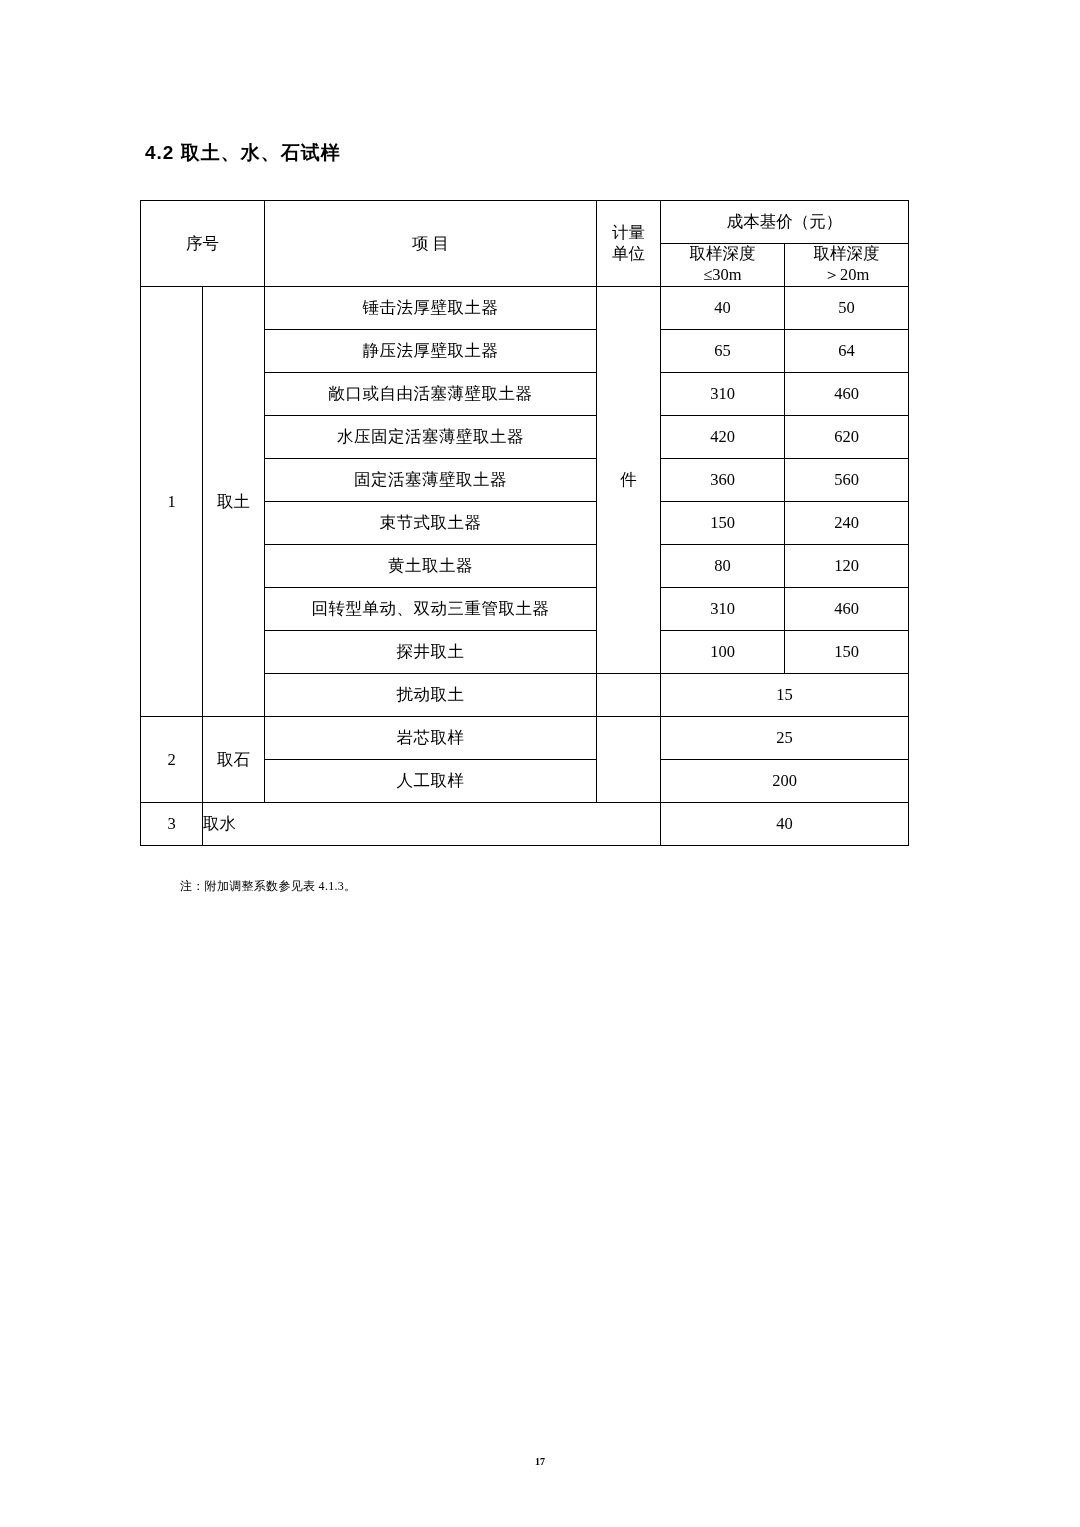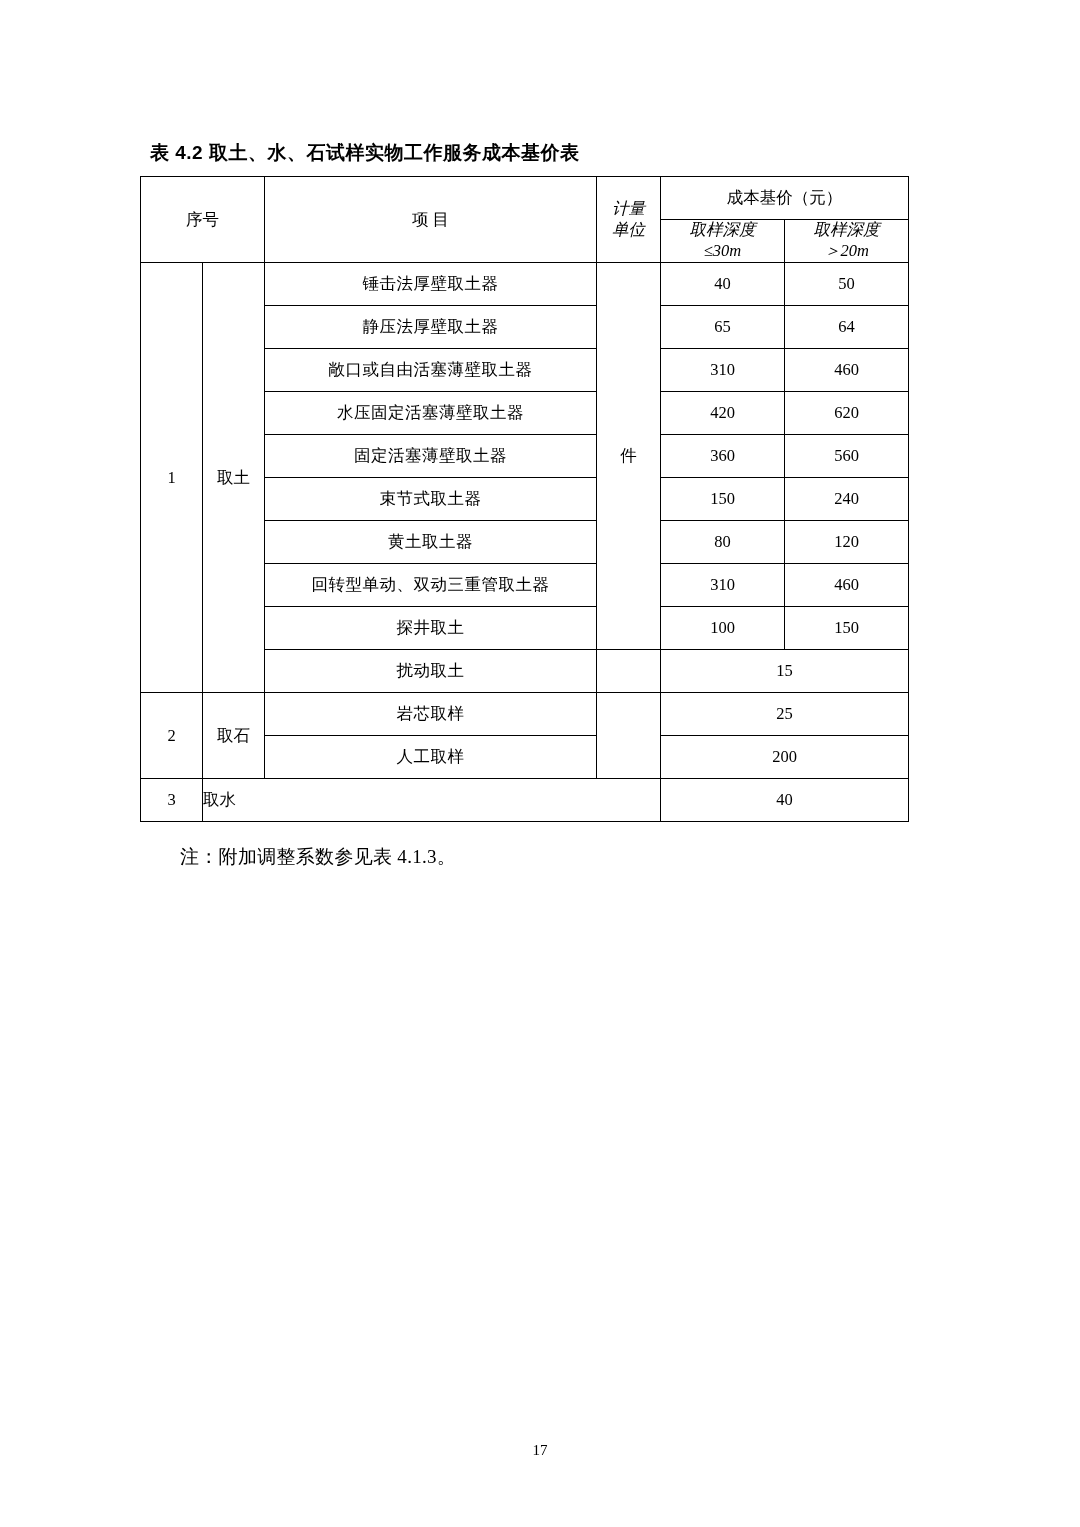--- a/index.html
+++ b/index.html
@@ -62,45 +62,45 @@
   .col-p2    { width: 124px; }
 
   td.item-name {
     text-align: left;
     padding-left: 26px;
     letter-spacing: 0.5px;
   }
   .hdr-tall { height: 46px; }
   .two-line {
     line-height: 1.25;
-    font-style: italic;
   }
   .note {
-    margin: 22px 0 0 40px;
-    font-size: 19px;
+    margin: 32px 0 0 40px;
+    font-size: 12px;
     letter-spacing: 0.3px;
   }
   .page-number {
     position: absolute;
     left: 0;
     right: 0;
-    bottom: 68px;
+    bottom: 60px;
     text-align: center;
-    font-size: 15px;
+    font-size: 10px;
     font-family: "Liberation Serif", "DejaVu Serif", serif;
+    font-weight: bold;
   }
   .spacer-cell { border: 1px solid #000; }
 </style>
 </head>
 <body>
 
 <div class="page">
 
-
-  <div class="table-caption">表 4.2  取土、水、石试样实物工作服务成本基价表</div>
+  <div class="section-title">4.2  取土、水、石试样</div>
+
 
   <table class="cost">
     <colgroup>
       <col class="col-no">
         <col class="col-grp">
         <col class="col-item">
         <col class="col-unit">
         <col class="col-p1">
         <col class="col-p2">
     </colgroup>

